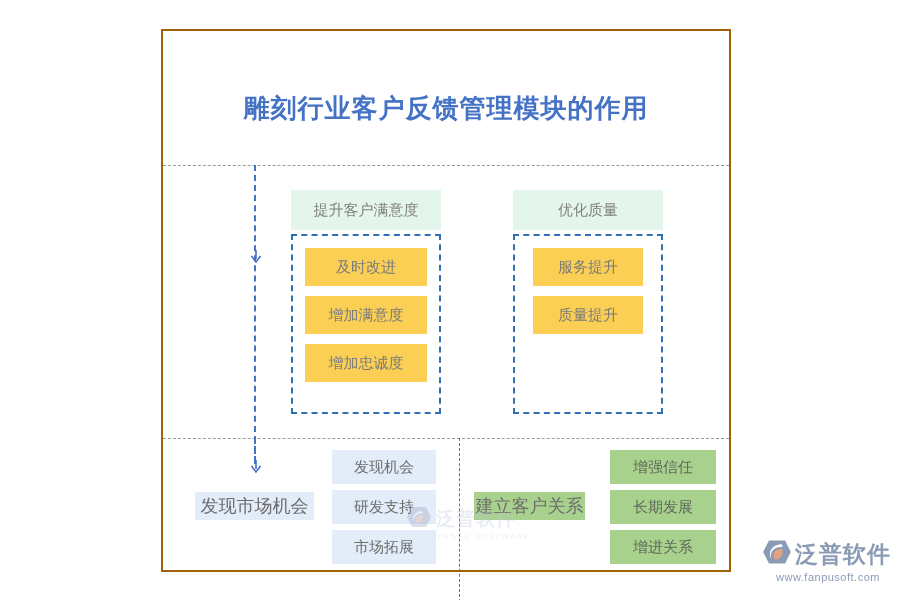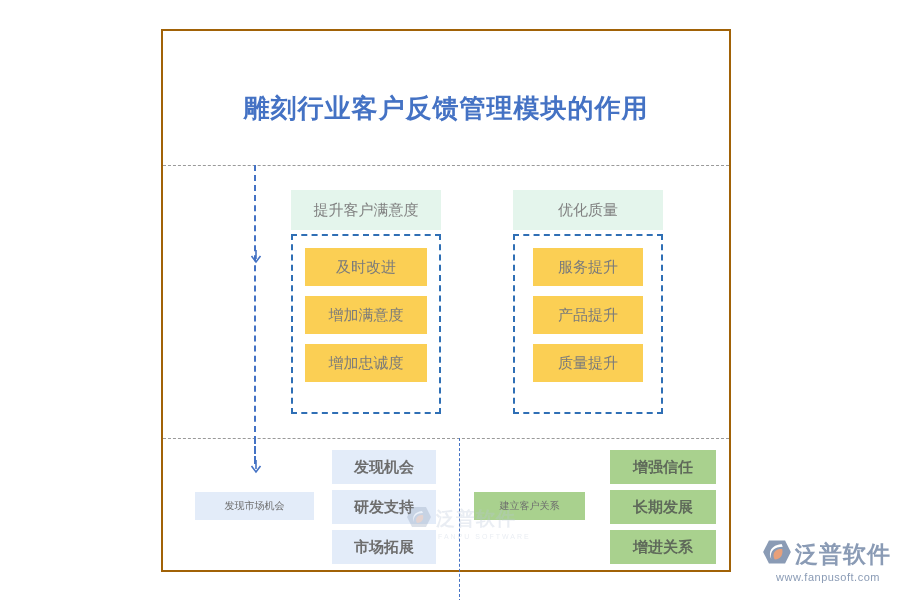--- a/index.html
+++ b/index.html
@@ -123,38 +123,37 @@
   .group-a .group-body { width: 150px; height: 180px; }
   .group-a .chip-yellow { width: 122px; }
 
   .group-b { left: 350px; top: 159px; width: 150px; }
   .group-b .group-body { width: 150px; height: 180px; }
   .group-b .chip-yellow { width: 110px; }
 
   
   .lane { position: absolute; }
   .lane-label {
-    font-size: 10px;
+    font-size: 18px;
     color: #6d6d6d;
     text-align: center;
     line-height: 28px;
     height: 28px;
     white-space: nowrap;
   }
   .lane-label.blue  { background: #e3ecf9; }
   .lane-label.green { background: #a9d18e; }
 
   .chip {
     font-size: 15px;
     text-align: center;
     line-height: 34px;
     height: 34px;
     margin-bottom: 6px;
     white-space: nowrap;
-    font-weight: bold;
   }
   .chip.blue  { background: #e3ecf9; color: #6d6d6d; }
   .chip.green { background: #a9d18e; color: #5f6a5a; }
   .chip:last-child { margin-bottom: 8px; }
 
   .lane-left-label   { left: 32px;  top: 461px; width: 119px; }
   .lane-left-chips   { left: 169px; top: 419px; width: 104px; }
   .lane-right-label  { left: 311px; top: 461px; width: 111px; }
   .lane-right-chips  { left: 447px; top: 419px; width: 106px; }
 
@@ -237,21 +236,20 @@
       <div class="chip-yellow">及时改进</div>
       <div class="chip-yellow">增加满意度</div>
       <div class="chip-yellow">增加忠诚度</div>
     </div>
   </div>
 
   <div class="group group-b">
     <div class="group-head">优化质量</div>
     <div class="group-body">
       <div class="chip-yellow">服务提升</div>
-      <div class="chip-yellow">产品提升</div>
       <div class="chip-yellow">质量提升</div>
     </div>
   </div>
 
   <div class="lane lane-left-label">
     <div class="lane-label blue">发现市场机会</div>
   </div>
   <div class="lane lane-left-chips">
     <div class="chip blue">发现机会</div>
     <div class="chip blue">研发支持</div>

